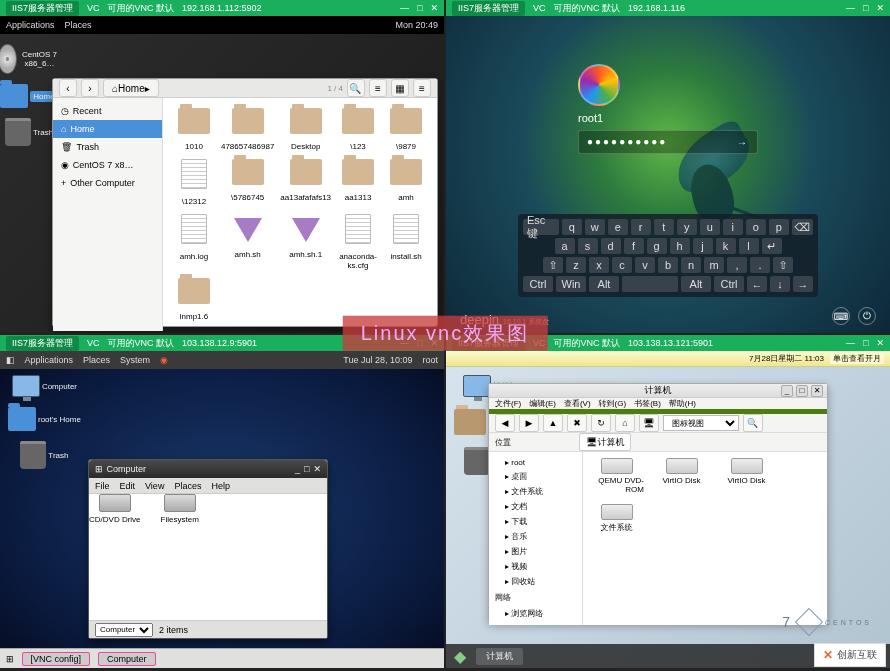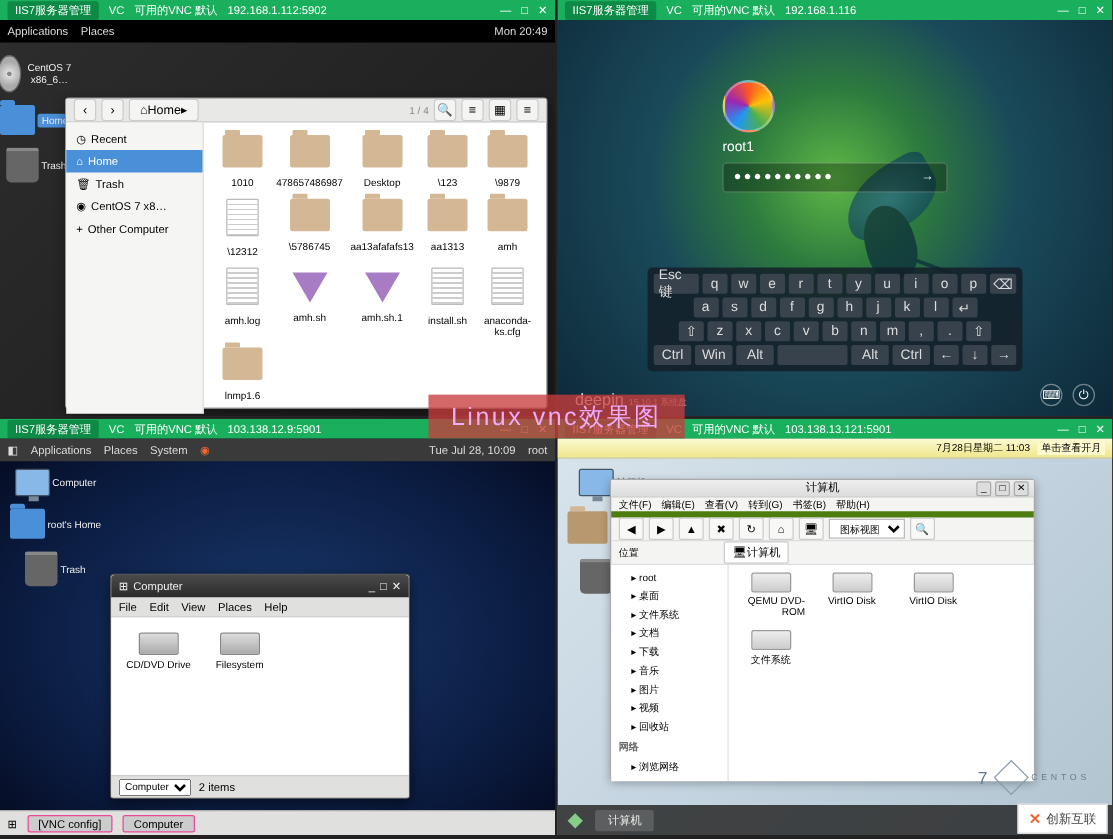--- a/index.html
+++ b/index.html
@@ -60,21 +60,21 @@
 
 .bl-bg { position: absolute; inset: 16px 0 0 0; background: radial-gradient(ellipse at center,#1a3a6e 0%,#0a1a3e 70%,#050a1e 100%); }
 .bl-topbar { height: 18px; background: #3a3a3a; display: flex; align-items: center; font-size: 9px; color: #ddd; padding: 0 6px; gap: 10px; }
 .bl-topbar .sp { flex: 1; }
 .bl-deskicons { position: absolute; left: 8px; top: 24px; display: flex; flex-direction: column; gap: 10px; align-items: center; font-size: 8px; color: #eee; text-align: center; }
 .monitor-ico { width: 28px; height: 22px; background: #88b8e8; border: 1px solid #456; border-radius: 2px; position: relative; }
 .monitor-ico::after { content: ""; position: absolute; bottom: -5px; left: 10px; width: 8px; height: 4px; background: #789; }
 .bl-fm { position: absolute; left: 88px; top: 108px; width: 240px; height: 180px; background: #e8e8e6; border: 1px solid #555; border-radius: 3px; box-shadow: 0 4px 10px rgba(0,0,0,.5); display: flex; flex-direction: column; font-size: 9px; }
 .bl-fm-title { height: 18px; background: linear-gradient(#4a4a4a,#2a2a2a); color: #eee; display: flex; align-items: center; padding: 0 6px; border-radius: 3px 3px 0 0; gap: 4px; }
 .bl-fm-menu { height: 16px; background: #e0e0de; display: flex; align-items: center; padding: 0 6px; gap: 10px; border-bottom: 1px solid #ccc; }
-.bl-fm-body { flex: 1; background: #fff; display: flex; gap: 20px; padding: 12px; align-items: flex-start; }
+.bl-fm-body { flex: 1; background: #fff; display: flex; gap: 20px; padding: 0; align-items: flex-start; }
 .bl-fm-item { display: flex; flex-direction: column; align-items: center; gap: 3px; font-size: 8px; text-align: center; cursor: pointer; }
 .drive-ico { width: 32px; height: 18px; background: linear-gradient(#ddd,#aaa); border-radius: 2px; border: 1px solid #888; }
 .bl-fm-status { height: 18px; background: #e0e0de; border-top: 1px solid #ccc; display: flex; align-items: center; padding: 0 6px; gap: 6px; }
 .bl-fm-status select { font-size: 8px; height: 14px; }
 .bl-taskbar { position: absolute; left: 0; right: 0; bottom: 0; height: 20px; background: #e0e0de; display: flex; align-items: center; font-size: 9px; padding: 0 6px; gap: 8px; border-top: 1px solid #aaa; }
 .bl-task { background: #ccc; padding: 1px 8px; border: 1px solid #ec4899; border-radius: 2px; cursor: pointer; }
 
 
 .br-bg { position: absolute; inset: 16px 0 0 0; background: linear-gradient(135deg,#d8e4ec 0%,#c4d4e0 50%,#b0c4d0 100%); }
 .br-centos { position: absolute; right: 18px; bottom: 36px; font-size: 7px; color: #6a7a8a; letter-spacing: 3px; display: flex; align-items: center; gap: 6px; }
@@ -209,25 +209,25 @@
               <div class="tl-file">
                 <div class="ico-gem"></div>
                 <span>amh.sh</span>
               </div>
               <div class="tl-file">
                 <div class="ico-gem"></div>
                 <span>amh.sh.1</span>
               </div>
               <div class="tl-file">
                 <div class="ico-doc"></div>
+                <span>anaconda-ks.cfg</span>
+              </div>
+              <div class="tl-file">
+                <div class="ico-doc"></div>
                 <span>install.sh</span>
-              </div>
-              <div class="tl-file">
-                <div class="ico-doc"></div>
-                <span>anaconda-ks.cfg</span>
               </div>
               <div class="tl-file">
                 <div class="ico-folder"></div>
                 <span>lnmp1.6</span>
               </div>
             </div>
       </div>
     </div>
   </div>
 </div>
@@ -443,21 +443,21 @@
         <span>帮助(H)</span>
       </div>
       <div class="br-fm-tools">
         <span class="tb-btn">◀</span>
         <span class="tb-btn">▶</span>
         <span class="tb-btn">▲</span>
         <span class="tb-btn">✖</span>
         <span class="tb-btn">↻</span>
         <span class="tb-btn">⌂</span>
         <span class="tb-btn">🖥</span>
-        <select class="tb-input" style="width:61px"><option>图标视图</option></select>
+        <select class="tb-input" style="width:76px"><option>图标视图</option></select>
         <span class="tb-btn">🔍</span>
       </div>
       <div class="br-fm-tools" style="height:20px">
         <span style="font-size:8px">位置</span>
         <span style="flex:0 0 60px"></span>
         <span class="tb-btn" style="width:auto;padding:0 6px;background:#fff">🖥 <span>计算机</span></span>
       </div>
       <div class="br-fm-split">
         <div class="br-side">
           <div class="br-side-item">▸ <span>root</span></div>

